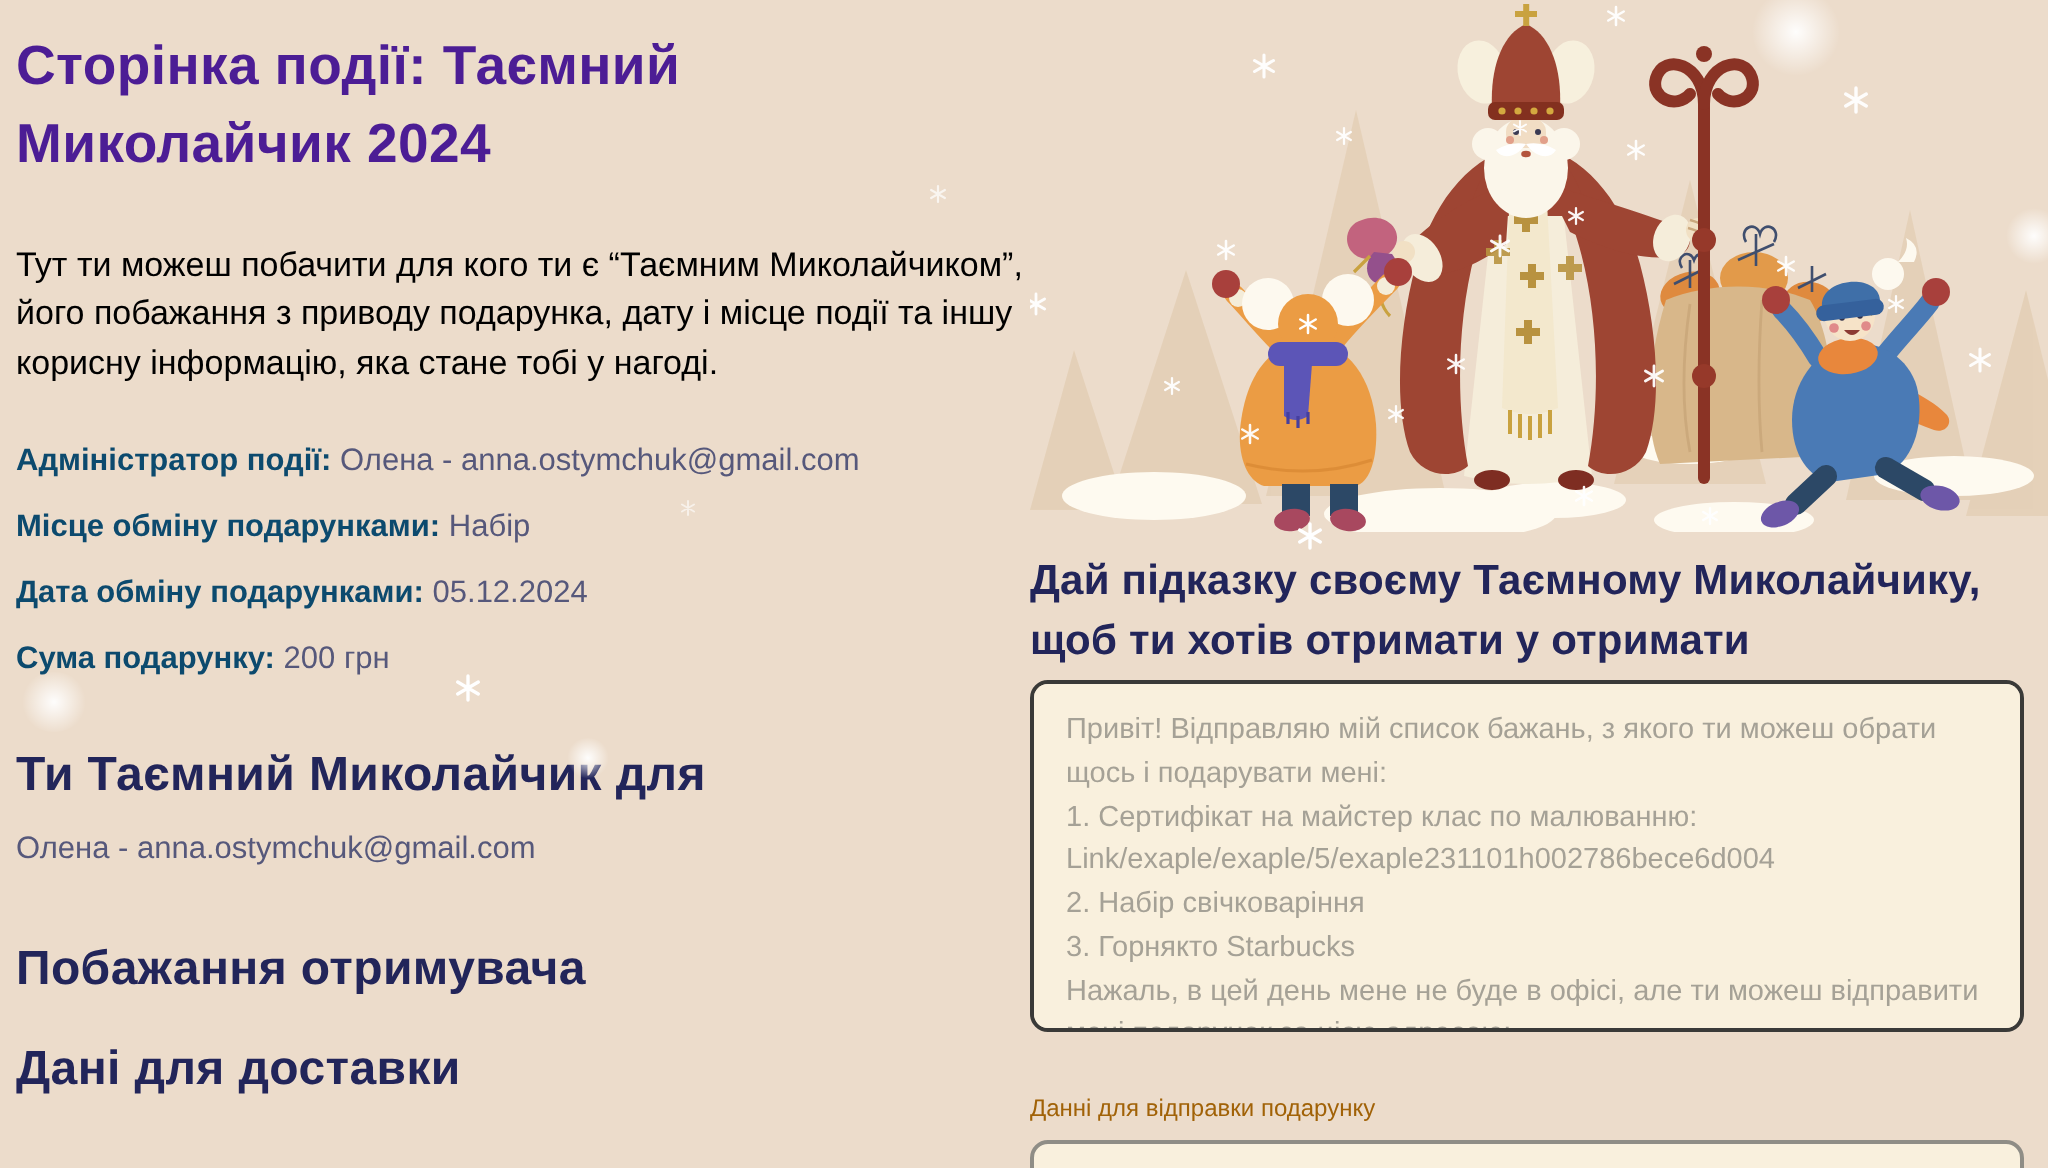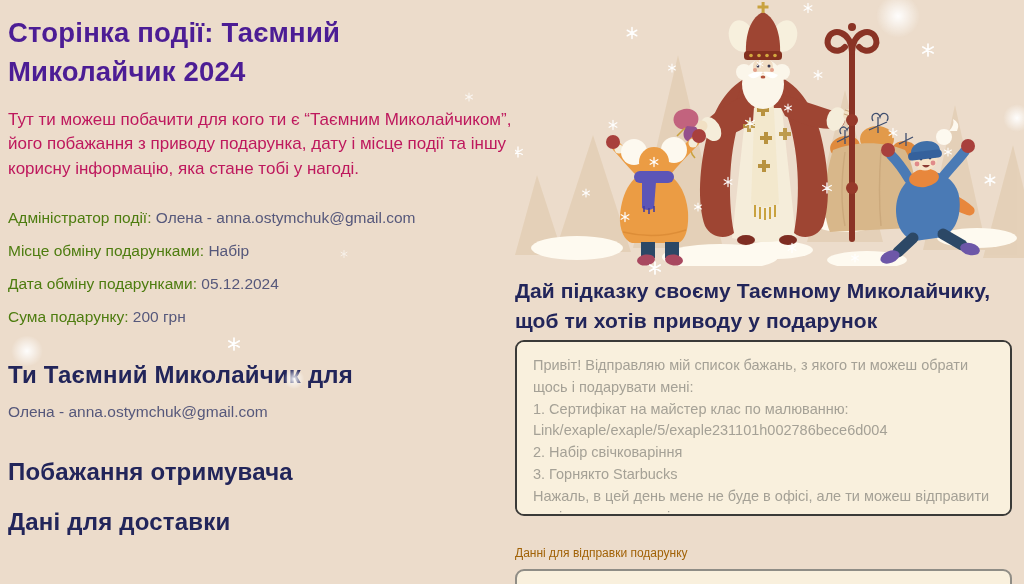--- a/index.html
+++ b/index.html
@@ -10,25 +10,25 @@
     -webkit-font-smoothing:antialiased;
   }
   .left-col{position:absolute;left:8px;top:0;width:500px;}
   .right-col{position:absolute;left:515px;top:0;width:509px;}
 
   h1.page-title{
     margin:14px 0 0;font-size:27.5px;line-height:1.4;font-weight:700;
     color:#4c1d95;letter-spacing:.2px;
   }
   p.intro{
-    margin:17px 0 0;font-size:17px;line-height:1.44;color:#be185d;width:505px;
+    margin:30px 0 0;font-size:17px;line-height:1.44;color:#000000;width:505px;
   }
   .details{margin-top:26px;}
   .details p{margin:0 0 12px;font-size:15.5px;line-height:21px;}
-  .details b{color:#4d7c0f;font-weight:400;}
+  .details b{color:#0c4a6e;font-weight:700;}
   .details span{color:#56587b;}
 
   h2.sub{
     margin:34px 0 0;font-size:24px;font-weight:700;color:#22255a;letter-spacing:.2px;
   }
   p.plain{margin:12px 0 0;font-size:15.5px;line-height:1.45;color:#56587b;width:480px;}
   h2.tight{margin:22px 0 0;}
 
   .illustration{display:block;width:509px;height:266px;}
 
@@ -264,21 +264,21 @@
       <use href="#flake" transform="translate(475,180) scale(1.1)"></use>
       <use href="#flake" transform="translate(433,152) scale(0.8)"></use>
       <use href="#flake" transform="translate(277,248) scale(0.9)"></use>
       <use href="#flake" transform="translate(340,258) scale(0.8)"></use>
       <use href="#flake" transform="translate(245,64) scale(0.7)"></use>
     </g>
     <circle cx="383" cy="16" r="22" fill="url(#glowGrad)"></circle>
     <circle cx="502" cy="118" r="14" fill="url(#glowGrad)"></circle>
   </svg>
 
-  <h2 class="hint-heading">Дай підказку своєму Таємному Миколайчику, щоб ти хотів приводу у подарунок</h2>
+  <h2 class="hint-heading">Дай підказку своєму Таємному Миколайчику, щоб ти хотів отримати у отримати</h2>
 
   <textarea class="hint-box" placeholder="Привіт! Відправляю мій список бажань, з якого ти можеш обрати щось і подарувати мені:
 1. Сертифікат на майстер клас по малюванню:
 Link/exaple/exaple/5/exaple231101h002786bece6d004
 2. Набір свічковаріння
 3. Горнякто Starbucks
 Нажаль, в цей день мене не буде в офісі, але ти можеш відправити мені подарунок за цією адресою:
 (Ім'я та Прізвище, твій номер телефону, місто та номер нової пошти)" style=""></textarea>
 
   <h3 class="ship-heading">Данні для відправки подарунку</h3>

